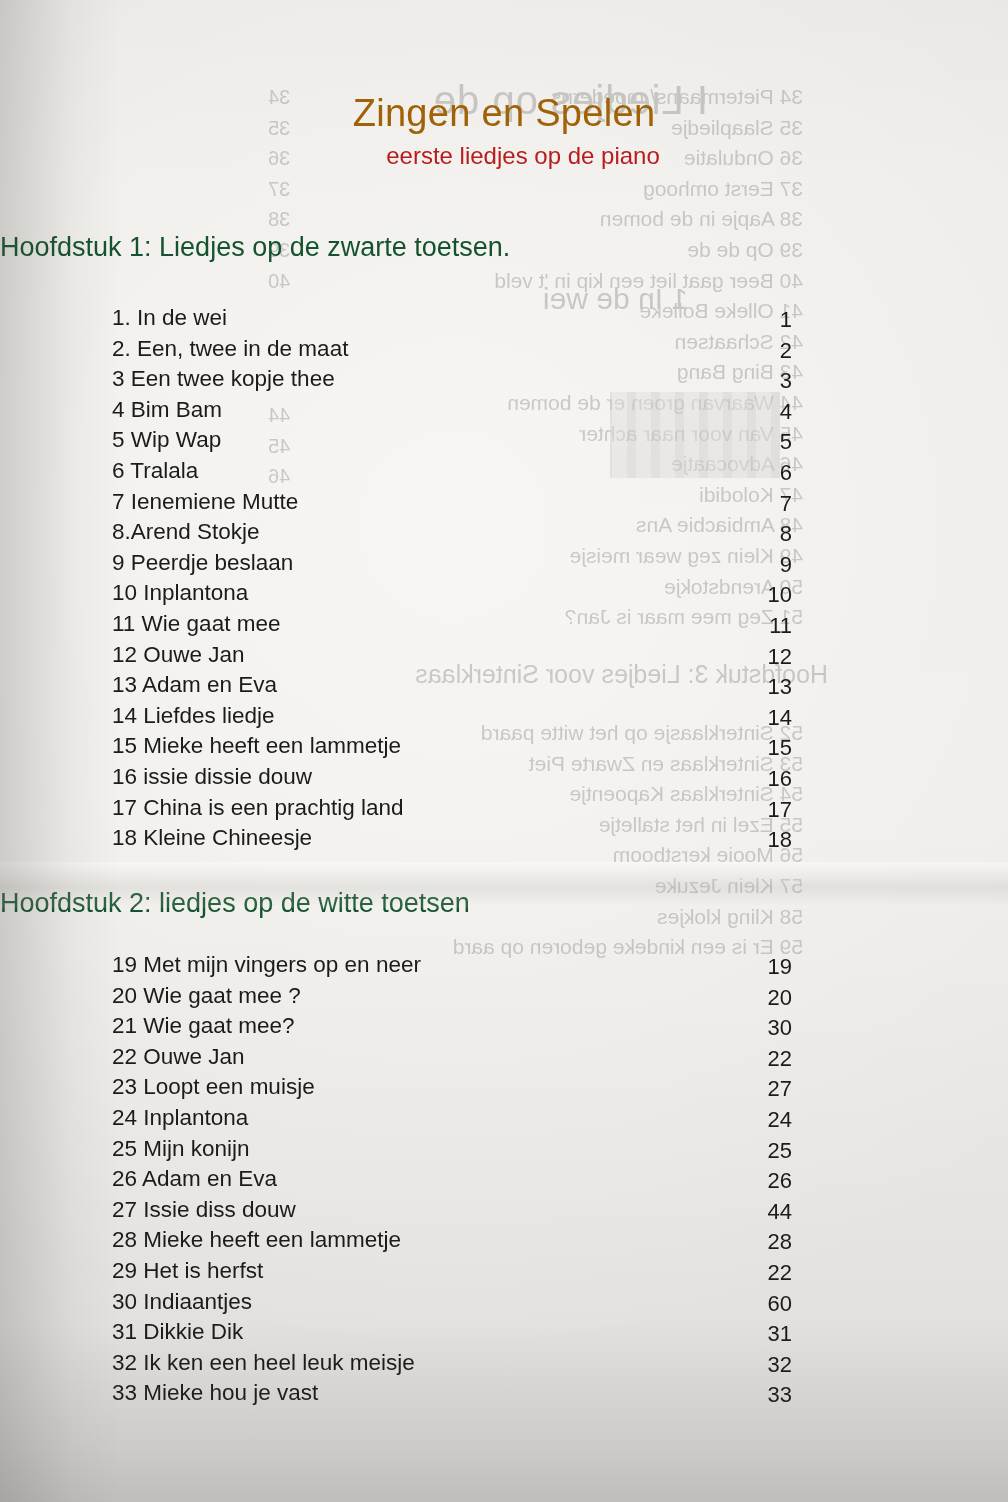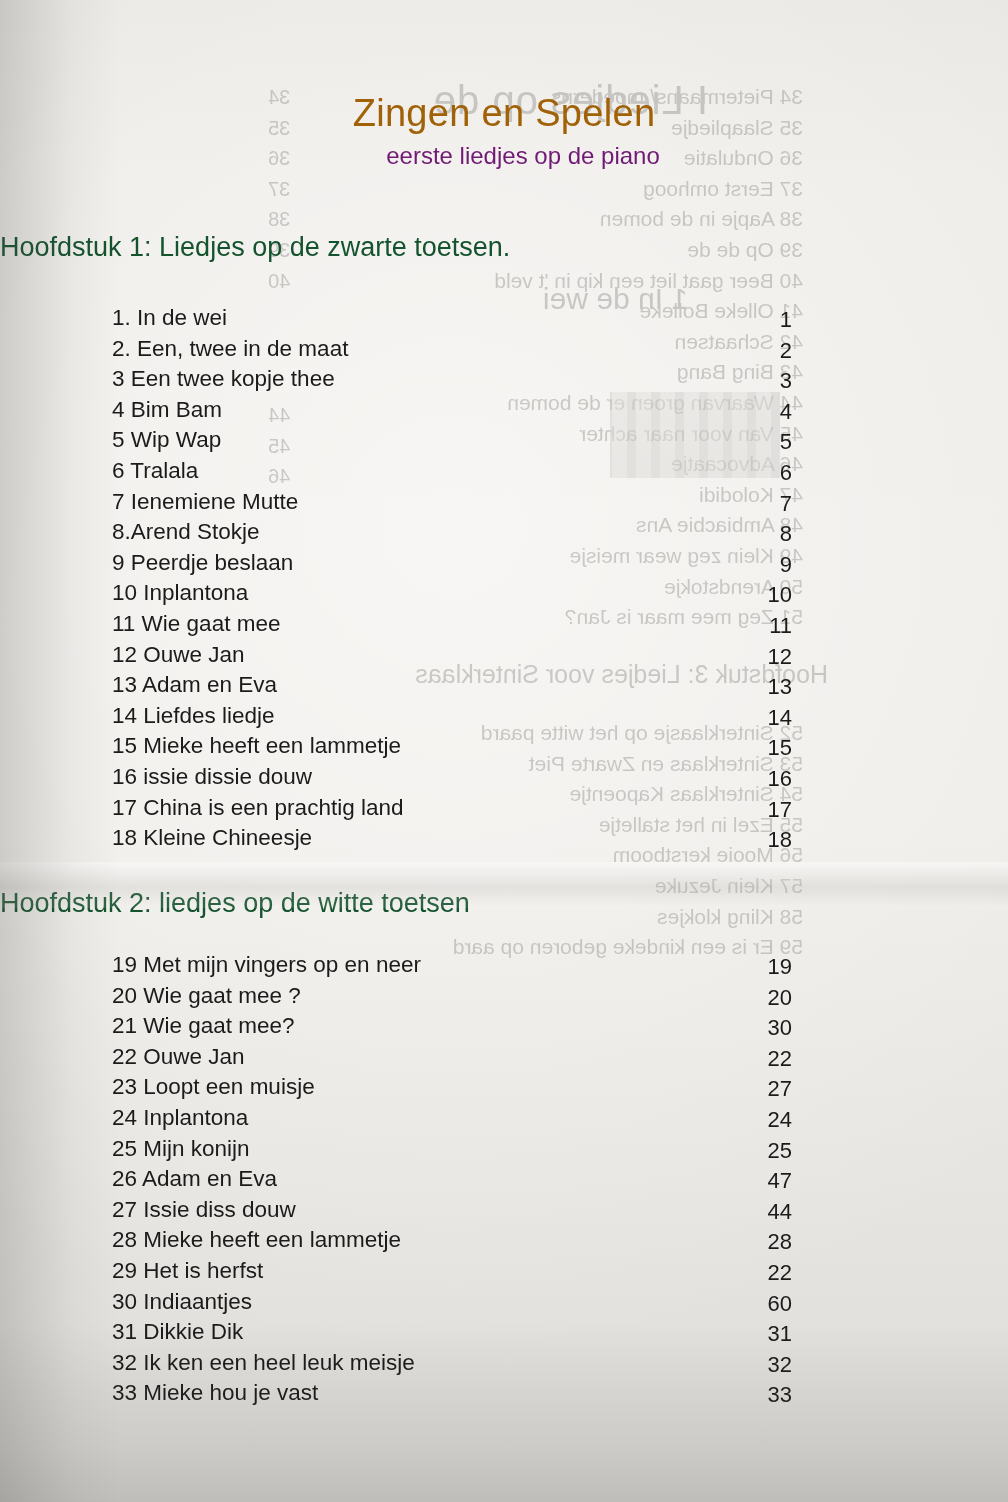--- a/index.html
+++ b/index.html
@@ -107,21 +107,21 @@
     text-align: center;
     font-size: 38px;
     letter-spacing: 0.3px;
     color: #a16207;
   }
   .doc-subtitle {
     position: absolute;
     left: 0; right: 0; top: 142px;
     text-align: center;
     font-size: 24px;
-    color: #701a75;
+    color: #b91c1c;
     margin-left: 38px;
   }
   .chapter-heading {
     position: absolute;
     left: 0; right: 0;
     text-align: left;
     font-size: 27px;
     color: #14532d;
   }
   #chapter1-heading { top: 232px; }
@@ -309,21 +309,21 @@
       <div class="song-row">
         <span class="label">24 Inplantona</span>
         <span class="page-no">24</span>
       </div>
       <div class="song-row">
         <span class="label">25 Mijn konijn</span>
         <span class="page-no">25</span>
       </div>
       <div class="song-row">
         <span class="label">26 Adam en Eva</span>
-        <span class="page-no">47</span>
+        <span class="page-no">26</span>
       </div>
       <div class="song-row">
         <span class="label">27 Issie diss douw</span>
         <span class="page-no">44</span>
       </div>
       <div class="song-row">
         <span class="label">28 Mieke heeft een lammetje</span>
         <span class="page-no">28</span>
       </div>
       <div class="song-row">

